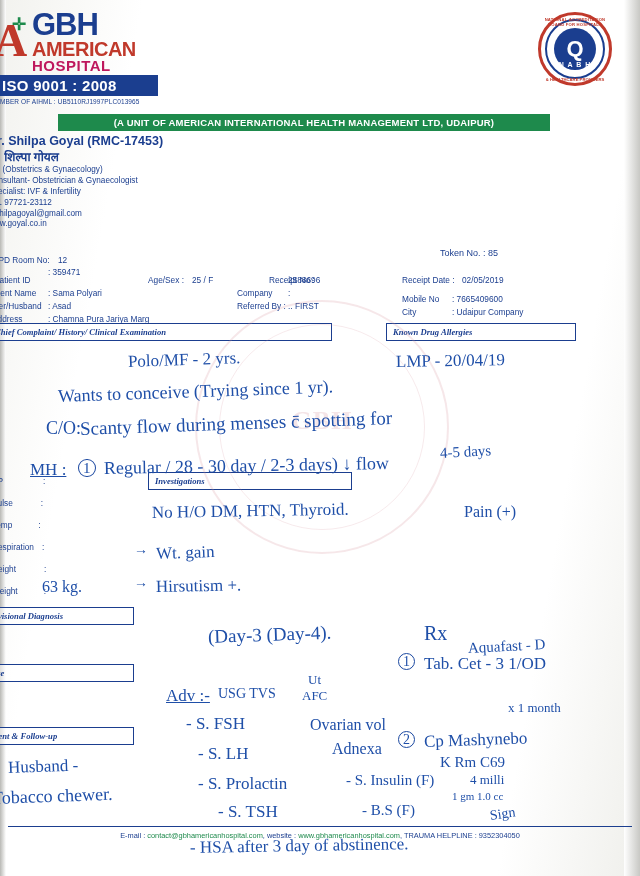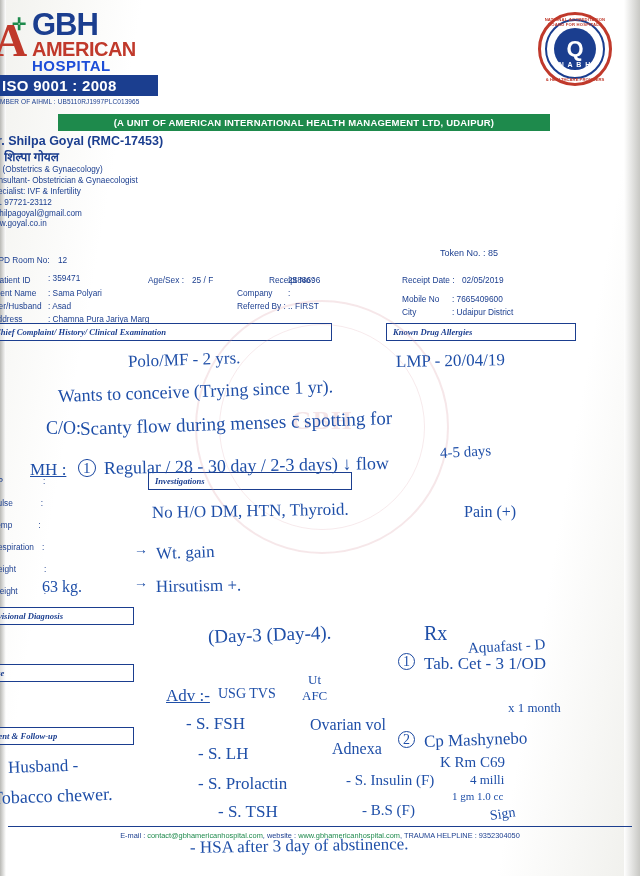--- a/index.html
+++ b/index.html
@@ -85,21 +85,21 @@
   }
   .logo-text .american {
     font-size: 20px;
     font-weight: bold;
     color: #c0392b;
     letter-spacing: -0.5px;
   }
   .logo-text .hospital {
     font-size: 15px;
     font-weight: bold;
-    color: #1d4ed8;
+    color: #be185d;
     letter-spacing: 0.5px;
   }
   .iso-bar {
     margin-top: 2px;
     background: #1b3e8f;
     color: #ffffff;
     font-size: 15px;
     font-weight: bold;
     padding: 2px 6px 2px 14px;
     width: 150px;
@@ -378,21 +378,21 @@
 
   <div class="token">
     <span>Token No. :</span>
     <span>85</span>
   </div>
 
   <div class="fld" style="left:-8px; top:255px;">OPD Room No:</div>
   <div class="val" style="left:58px; top:255px;">12</div>
 
   <div class="fld" style="left:-6px; top:275px;">Patient ID</div>
-  <div class="val" style="left:48px; top:273px;">:  359471</div>
+  <div class="val" style="left:48px; top:267px;">:  359471</div>
 
   <div class="fld" style="left:-14px; top:288px;">Patient Name</div>
   <div class="val" style="left:48px; top:288px;">:  Sama Polyari</div>
 
   <div class="fld" style="left:-18px; top:301px;">Father/Husband</div>
   <div class="val" style="left:48px; top:301px;">:  Asad</div>
 
   <div class="fld" style="left:-8px; top:314px;">Address</div>
   <div class="val" style="left:48px; top:314px;">:  Chamna Pura Jariya Marg</div>
 
@@ -408,21 +408,21 @@
   <div class="fld" style="left:237px; top:301px;">Referred By :</div>
   <div class="val" style="left:288px; top:301px;">..  FIRST</div>
 
   <div class="fld" style="left:402px; top:275px;">Receipt Date :</div>
   <div class="val" style="left:462px; top:275px;">02/05/2019</div>
 
   <div class="fld" style="left:402px; top:294px;">Mobile No</div>
   <div class="val" style="left:452px; top:294px;">:  7665409600</div>
 
   <div class="fld" style="left:402px; top:307px;">City</div>
-  <div class="val" style="left:452px; top:307px;">:  Udaipur District</div>
+  <div class="val" style="left:452px; top:307px;">:  Udaipur Company</div>
 
   <div class="sec-box" style="left:-12px; top:323px; width:330px;">Chief Complaint/ History/ Clinical Examination</div>
   <div class="sec-box" style="left:386px; top:323px; width:176px;">Known Drug Allergies</div>
   <div class="sec-box" style="left:148px; top:472px; width:190px;">Investigations</div>
   <div class="sec-box" style="left:-22px; top:607px; width:142px;">Provisional Diagnosis</div>
   <div class="sec-box" style="left:-26px; top:664px; width:146px;">Advise</div>
   <div class="sec-box" style="left:-34px; top:727px; width:154px;">Treatment &amp; Follow-up</div>
 
   <div class="vitals">
     <div><span>BP</span><span class="c" style="margin-left:40px">:</span></div>

